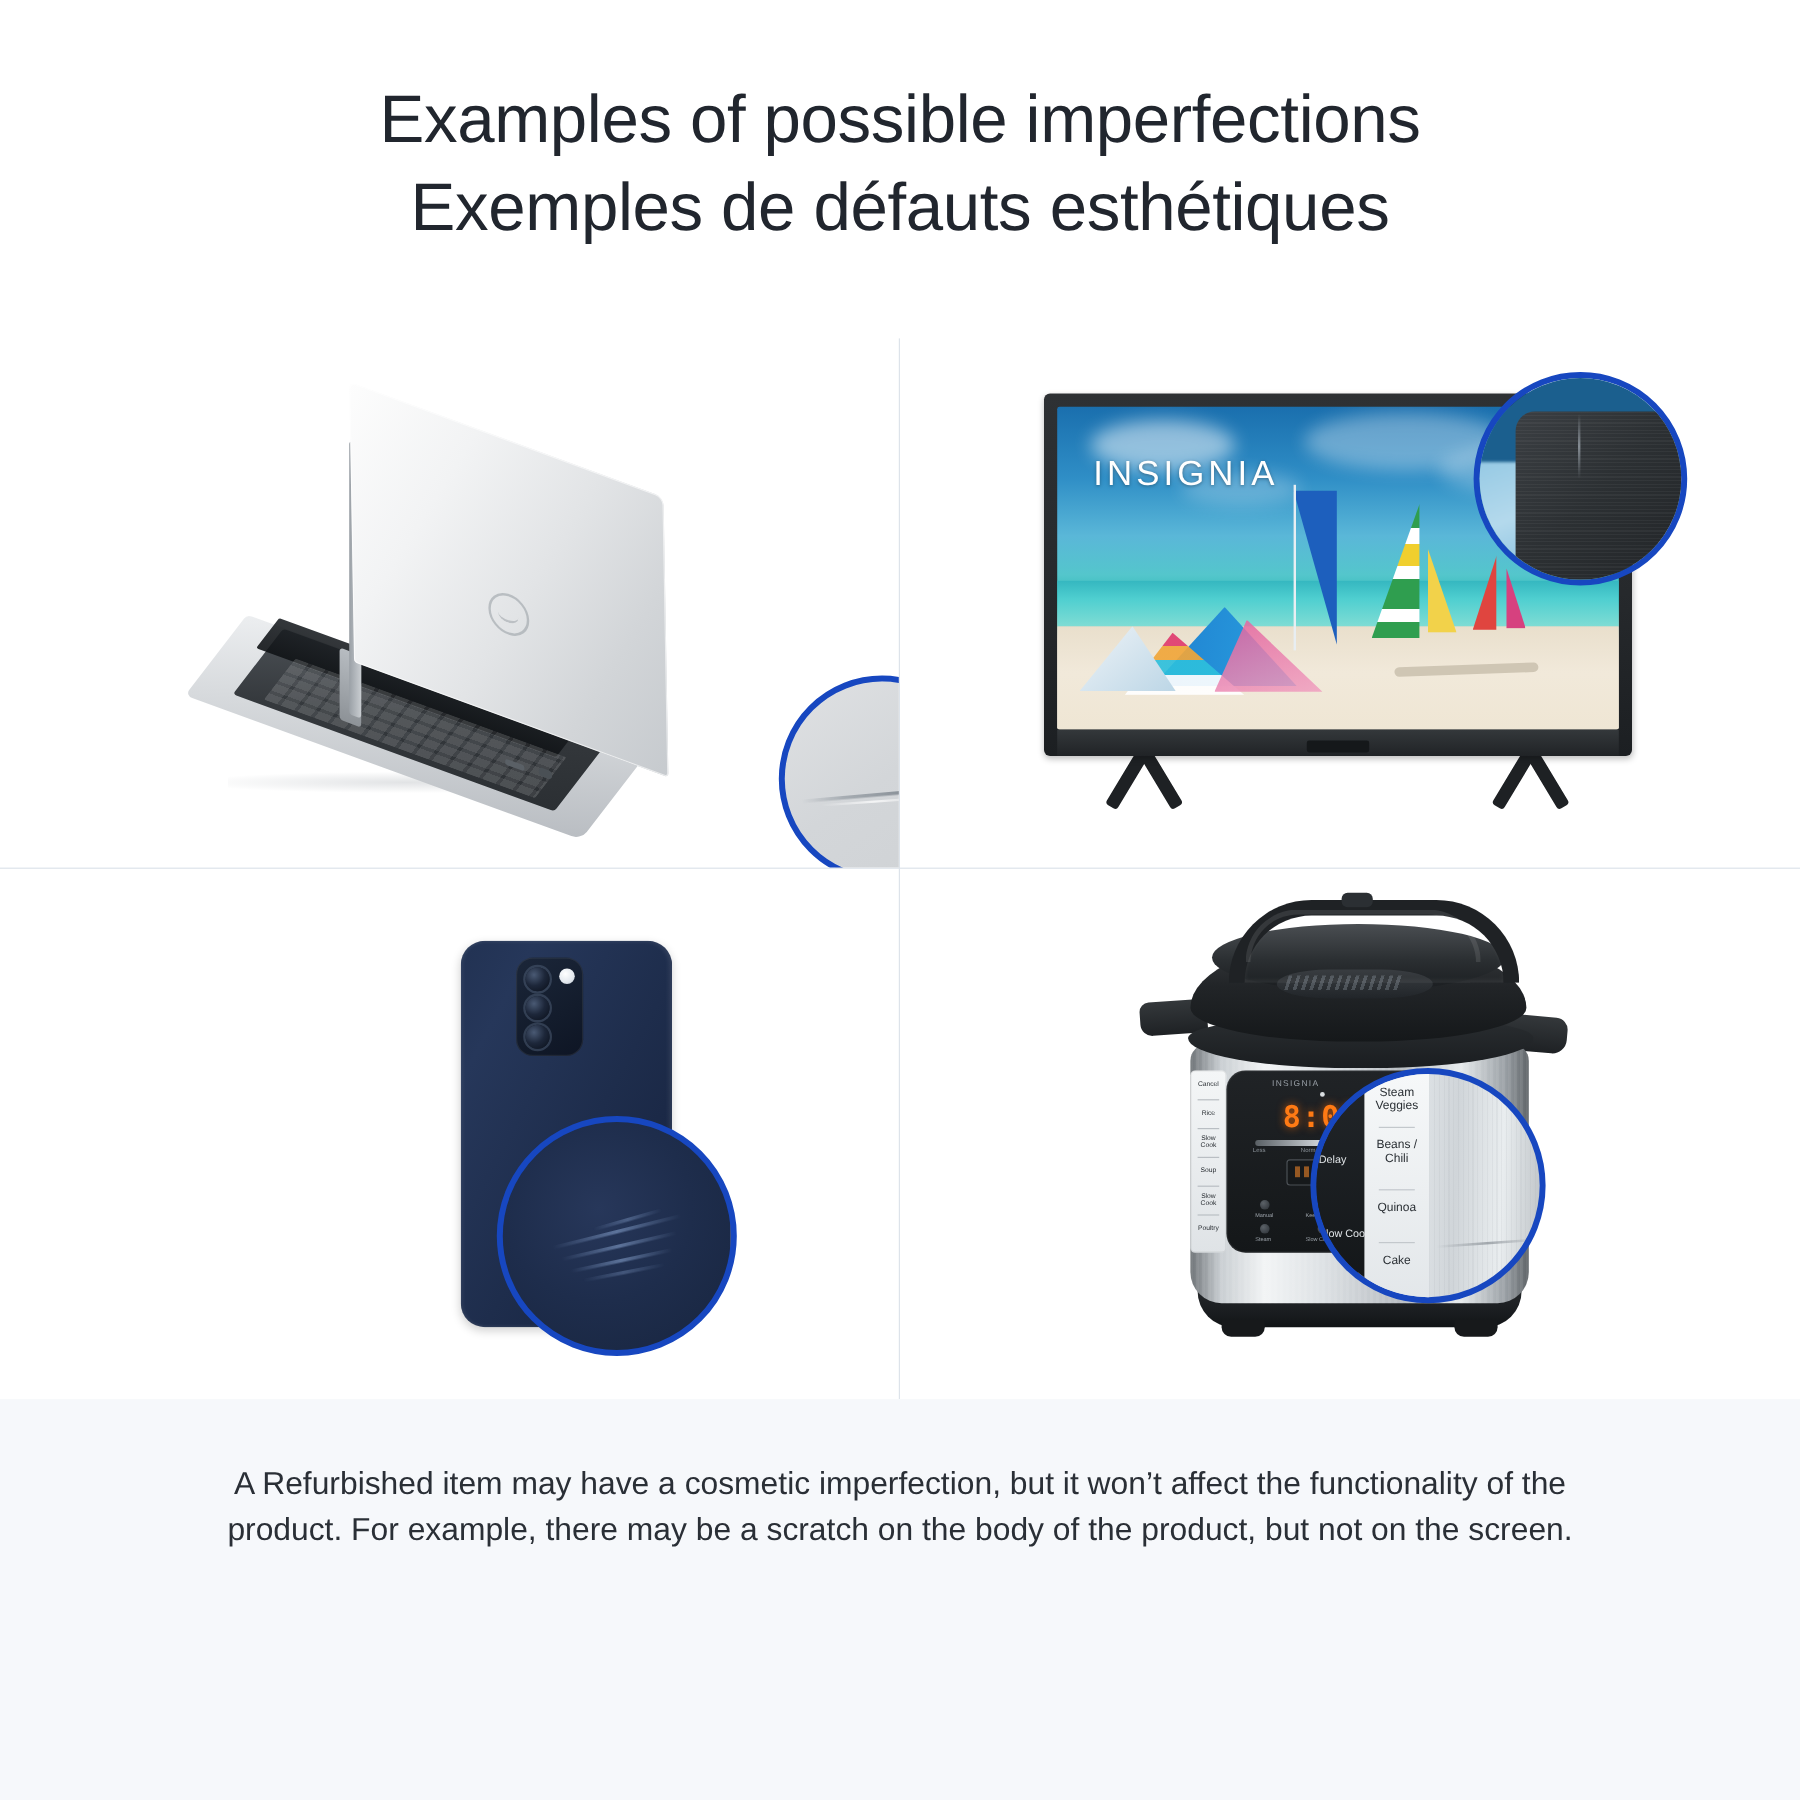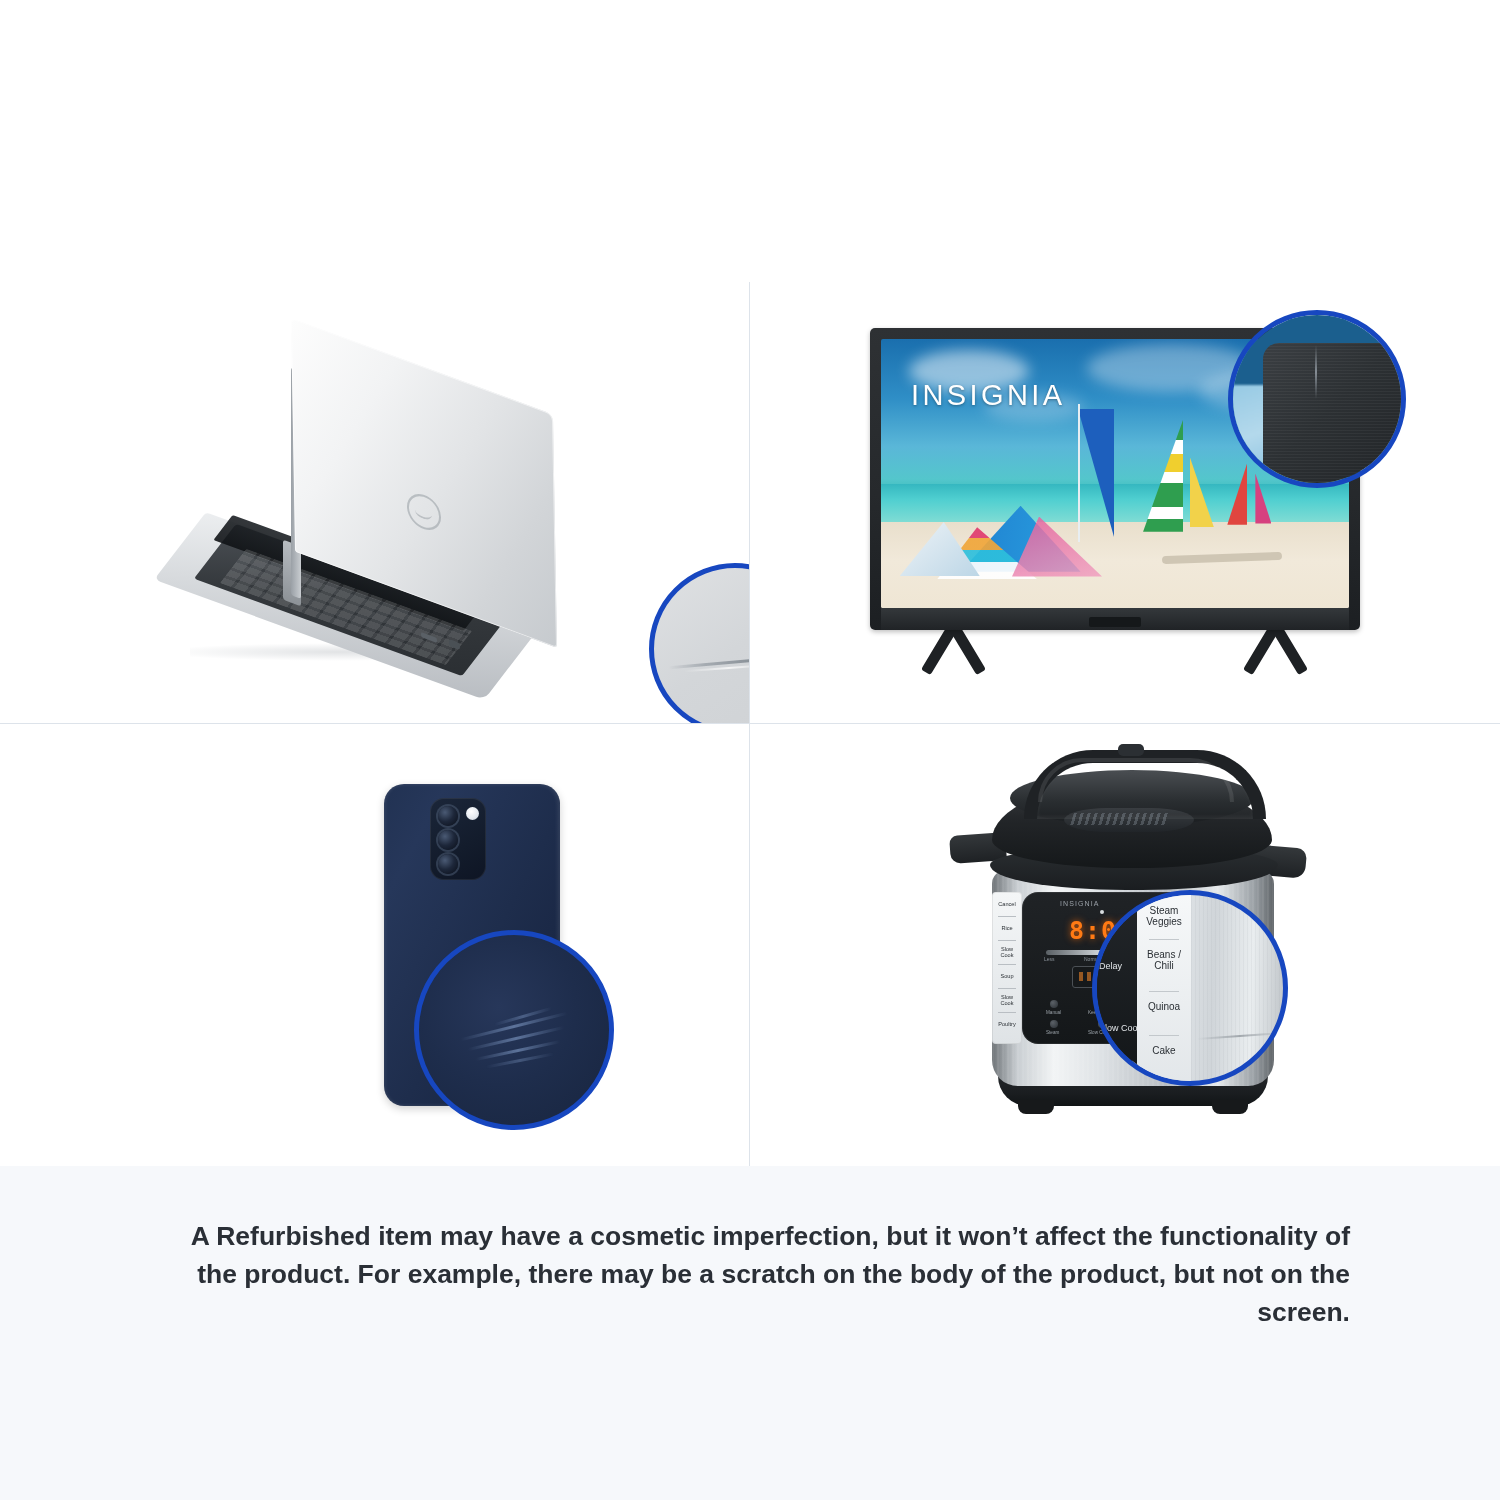--- a/index.html
+++ b/index.html
@@ -403,29 +403,32 @@
     background:#f6f8fb;
     box-sizing:border-box;
     padding:52px 150px 0 150px;
     text-align:center;
   }
   .footer p{
     margin:0 0 24px 0;
     font-size:26.5px;
     line-height:1.43;
     color:#2a2f36;
-    font-weight:700;
-    text-align:right;
+    font-weight:400;
   }
 </style>
 </head>
 <body>
 
 <div class="page">
 
+  <div class="title-block">
+    <span class="title-line">Examples of possible imperfections</span>
+    <span class="title-line">Exemples de défauts esthétiques</span>
+  </div>
 
   <div class="grid">
 
     <div class="cell cell-tl">
       <div class="stage">
         <div class="lap-wrap">
           <div class="lap-shadow"></div>
           <div class="lap-base"></div>
           <div class="lap-deck"></div>
           <div class="lap-screeninner"></div>

